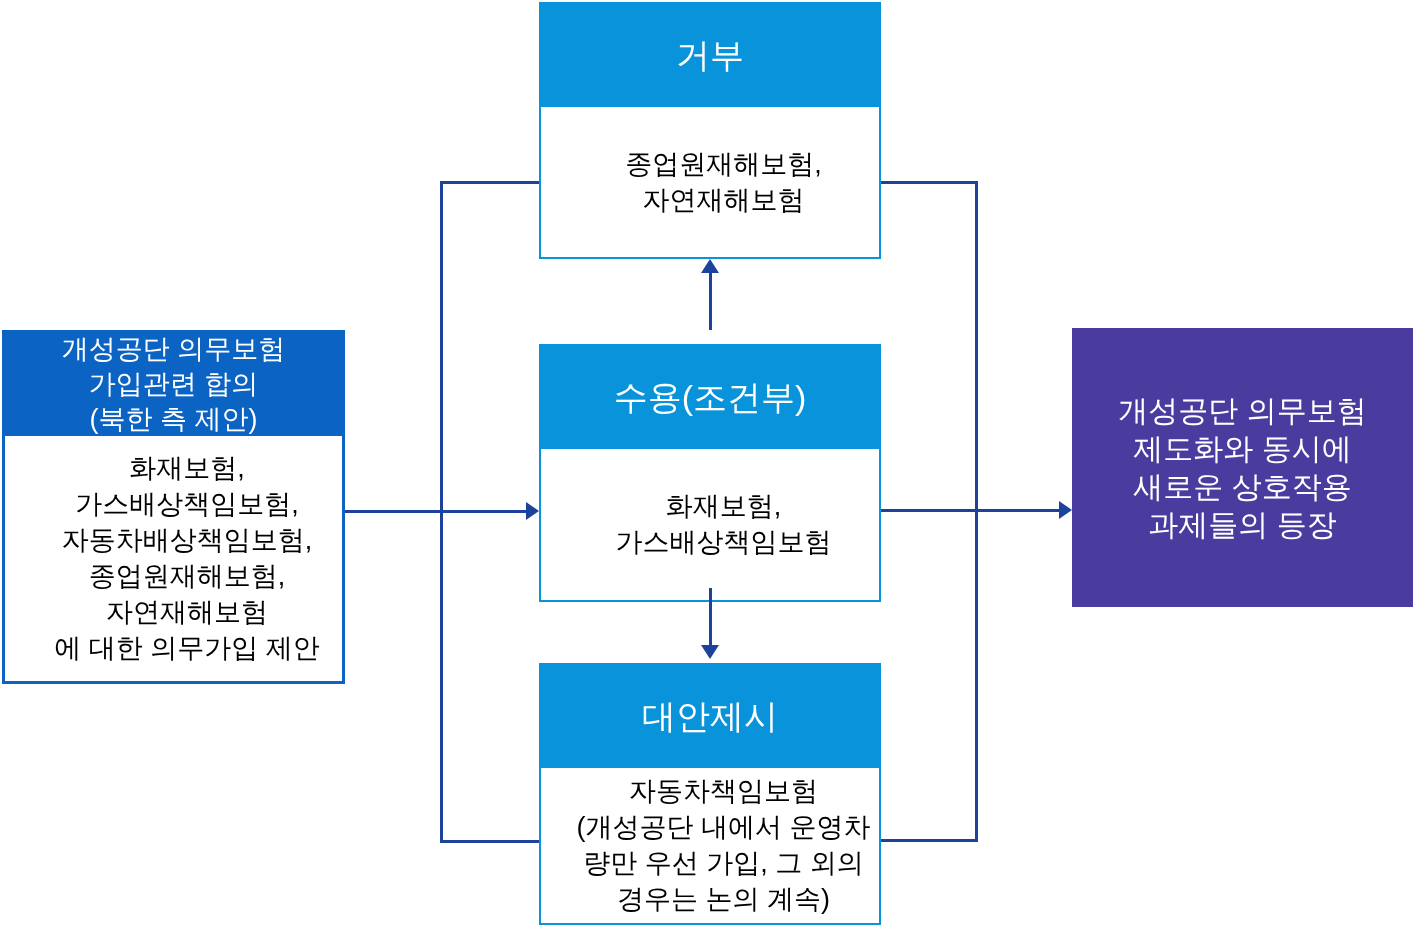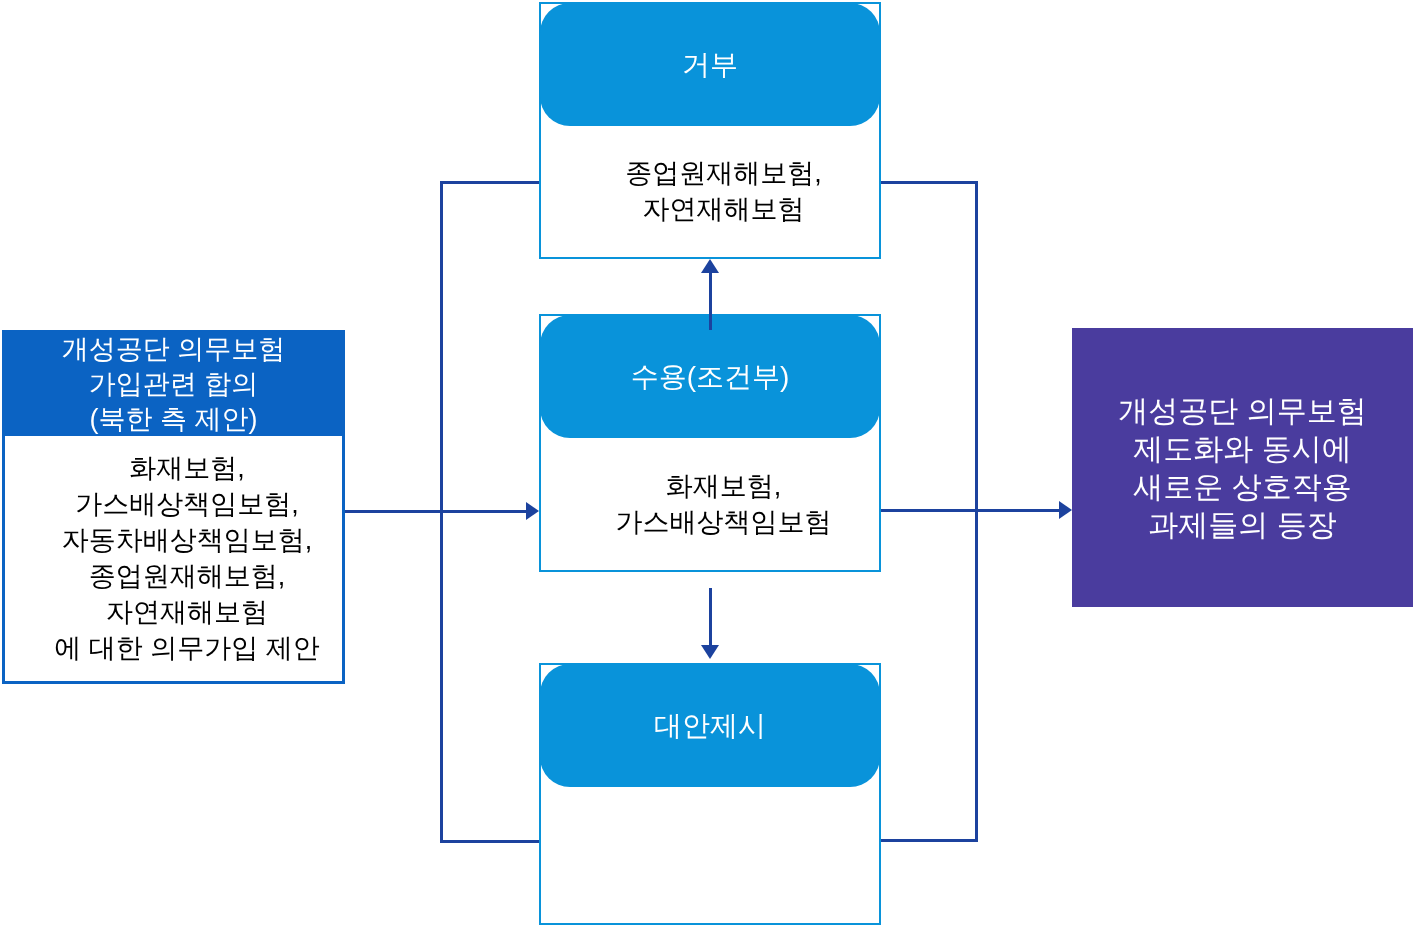--- a/index.html
+++ b/index.html
@@ -25,24 +25,24 @@
   .box-body{
     flex:1;display:flex;align-items:center;justify-content:center;
     color:var(--body-text);white-space:pre-line;text-align:center;padding-left:27px;
   }
   
   .proposal{left:2px;top:330px;width:343px;height:354px;border:3px solid var(--royal);}
   .proposal .box-header{background:var(--royal);height:104px;font-size:27px;line-height:35px;margin:-1px;}
   .proposal .box-body{font-size:27px;line-height:36px;}
   
   .mid{left:539px;width:342px;border:2px solid var(--cerulean);}
-  .mid .box-header{background:var(--cerulean);height:123px;font-size:28px;line-height:34px;margin:-1px;border-radius:30px;}
+  .mid .box-header{background:var(--cerulean);height:104px;font-size:34px;line-height:34px;margin:-1px;}
   .mid .box-body{font-size:27px;line-height:36px;}
   .reject{top:2px;height:257px;}
-  .accept{top:314px;height:258px;}
+  .accept{top:344px;height:258px;}
   .alternative{top:663px;height:262px;}
   
   .outcome{
     left:1072px;top:328px;width:341px;height:279px;background:var(--purple);
     display:flex;align-items:center;justify-content:center;
     color:var(--header-text);font-size:30px;line-height:38px;
     white-space:pre-line;text-align:center;
   }
   
   .line{position:absolute;background:var(--navy);}
@@ -75,20 +75,24 @@
   </div>
 
   <div class="box mid accept">
     <div class="box-header">수용(조건부)</div>
     <div class="box-body">화재보험,
 가스배상책임보험</div>
   </div>
 
   <div class="box mid alternative">
     <div class="box-header">대안제시</div>
+    <div class="box-body">자동차책임보험
+(개성공단 내에서 운영차
+량만 우선 가입, 그 외의
+경우는 논의 계속)</div>
   </div>
 
   <div class="box outcome">개성공단 의무보험
 제도화와 동시에
 새로운 상호작용
 과제들의 등장</div>
 
   <div class="line" style="left:440px;top:181px;width:3px;height:662px;"></div>
   <div class="line" style="left:440px;top:181px;width:99px;height:3px;"></div>
   <div class="line" style="left:440px;top:840px;width:99px;height:3px;"></div>

